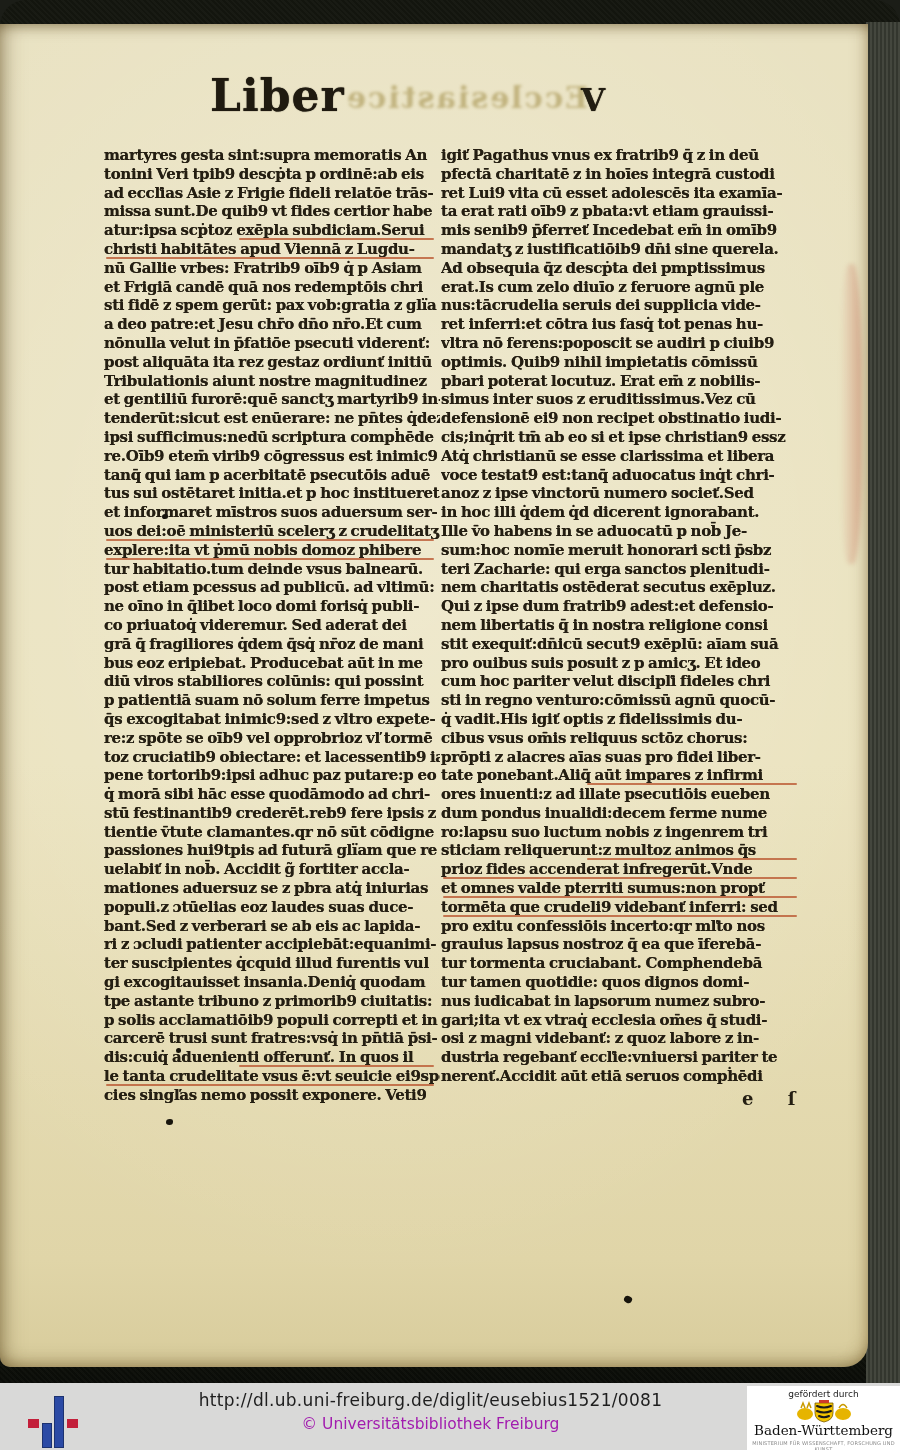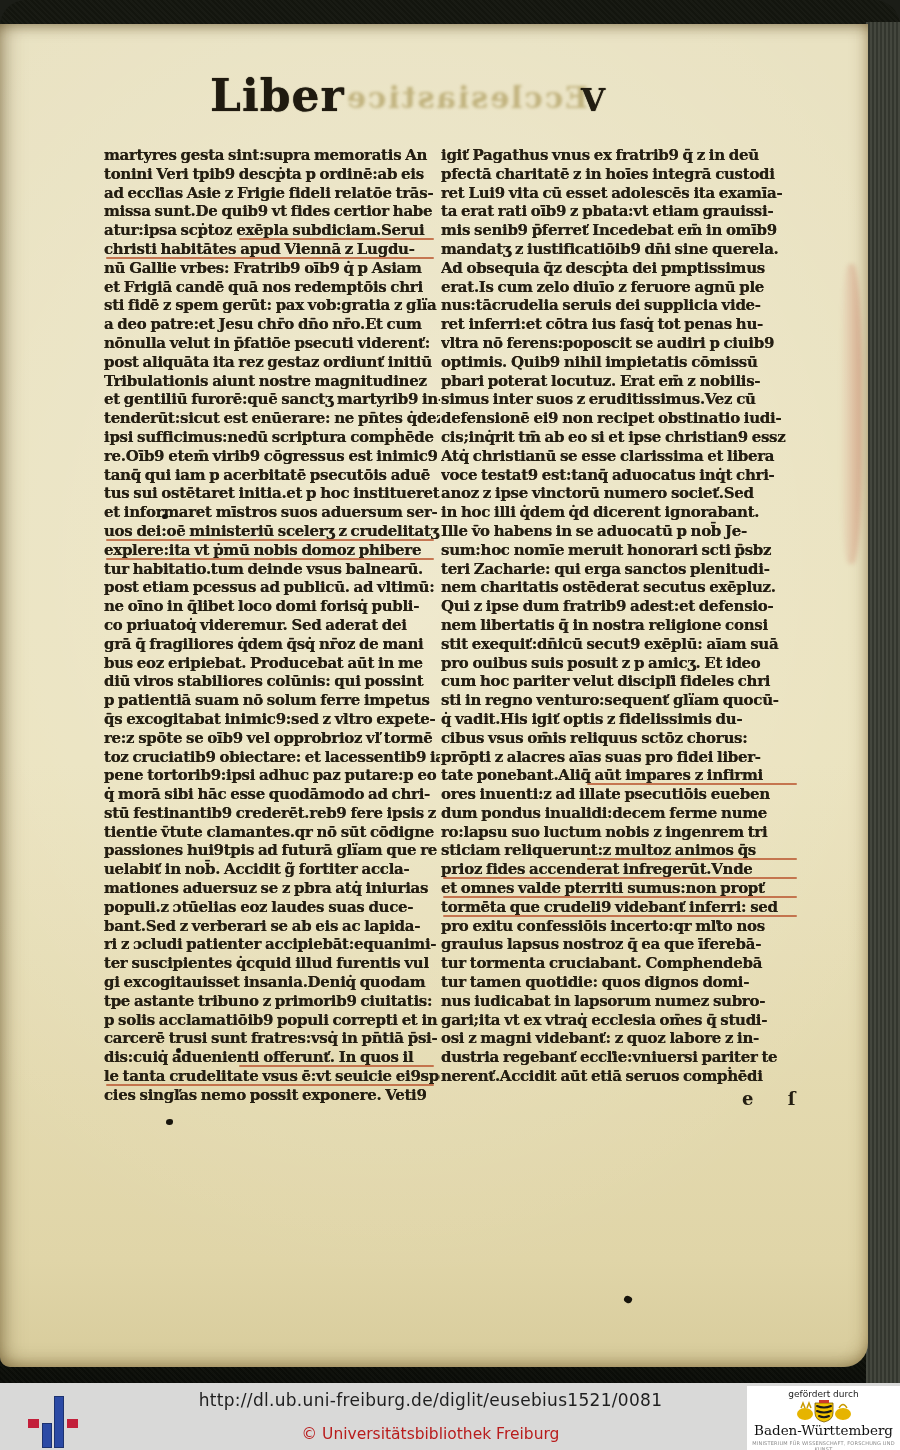--- a/index.html
+++ b/index.html
@@ -55,21 +55,21 @@
   .spot4 { left:176px; top:1024px; width:5px; height:5px; }
   .fore-edge { position:absolute; left:840px; top:240px; width:22px; height:300px;
     background:linear-gradient(90deg, rgba(190,90,70,0) 0, rgba(190,90,70,.30) 80%);
     filter:blur(2px); border-radius:40%; }
 
   
   .footer { position:absolute; left:0; bottom:0; width:900px; height:67px; background:#d9d9d8;
     font-family:"DejaVu Sans", sans-serif; }
   .footer-text { position:absolute; left:120px; right:159px; top:0; text-align:center; }
   .url { margin-top:7px; font-size:17px; color:#1e1e1e; letter-spacing:.3px; }
-  .copyright { margin-top:15px; font-size:15.5px; color:#b91c1c; }
+  .copyright { margin-top:5px; font-size:15.5px; color:#a21caf; }
 
   .ub-logo { position:absolute; left:28px; top:13px; width:60px; height:52px; }
   .ub-logo .rs { position:absolute; width:11px; height:9px; background:#c31f3a; }
   .ub-logo .rs.l { left:0;  top:23px; }
   .ub-logo .rs.r { left:39px; top:23px; }
   .ub-logo .bb { position:absolute; width:10px; background:#2b4aa5; border:1px solid #1c3270; }
   .ub-logo .bb.short { left:14px; top:27px; height:25px; }
   .ub-logo .bb.tall  { left:26px; top:0;    height:52px; }
 
   .funding { position:absolute; right:0; top:3px; width:153px; height:80px; background:#ffffff;
@@ -167,21 +167,21 @@
         <div class="tline">in hoc illi q̇dem q̇d dicerent ignorabant.</div>
         <div class="tline">Ille v̄o habens in se aduocatū p nob̄ Je-</div>
         <div class="tline">sum:hoc nomīe meruit honorari scti p̄sbz</div>
         <div class="tline">teri Zacharie: qui erga sanctos plenitudi-</div>
         <div class="tline">nem charitatis ostēderat secutus exēpluz.</div>
         <div class="tline">Qui z ipse dum fratrib9 adest:et defensio-</div>
         <div class="tline">nem libertatis q̄ in nostra religione consi</div>
         <div class="tline">stit exequiť:dn̄icū secut9 exēplū: aīam suā</div>
         <div class="tline">pro ouibus suis posuit z p amicʒ. Et ideo</div>
         <div class="tline">cum hoc pariter velut discipľi fideles chri</div>
-        <div class="tline">sti in regno venturo:sequenť glïam quocū-</div>
+        <div class="tline">sti in regno venturo:cōmissū agnū quocū-</div>
         <div class="tline">q̇ vadit.His igiť optis z fidelissimis du-</div>
         <div class="tline">cibus vsus om̄is reliquus sctōz chorus:</div>
         <div class="tline">prōpti z alacres aīas suas pro fidei liber-</div>
         <div class="tline u-end">tate ponebant.Aliq̄ aūt impares z infirmi</div>
         <div class="tline">ores inuenti:z ad illate psecutiōis eueben</div>
         <div class="tline">dum pondus inualidi:decem ferme nume</div>
         <div class="tline">ro:lapsu suo luctum nobis z ingenrem tri</div>
         <div class="tline u-end">sticiam reliquerunt:z multoz animos q̄s</div>
         <div class="tline u-full">prioz fides accenderat infregerūt.Vnde</div>
         <div class="tline u-full">et omnes valde pterriti sumus:non propť</div>

